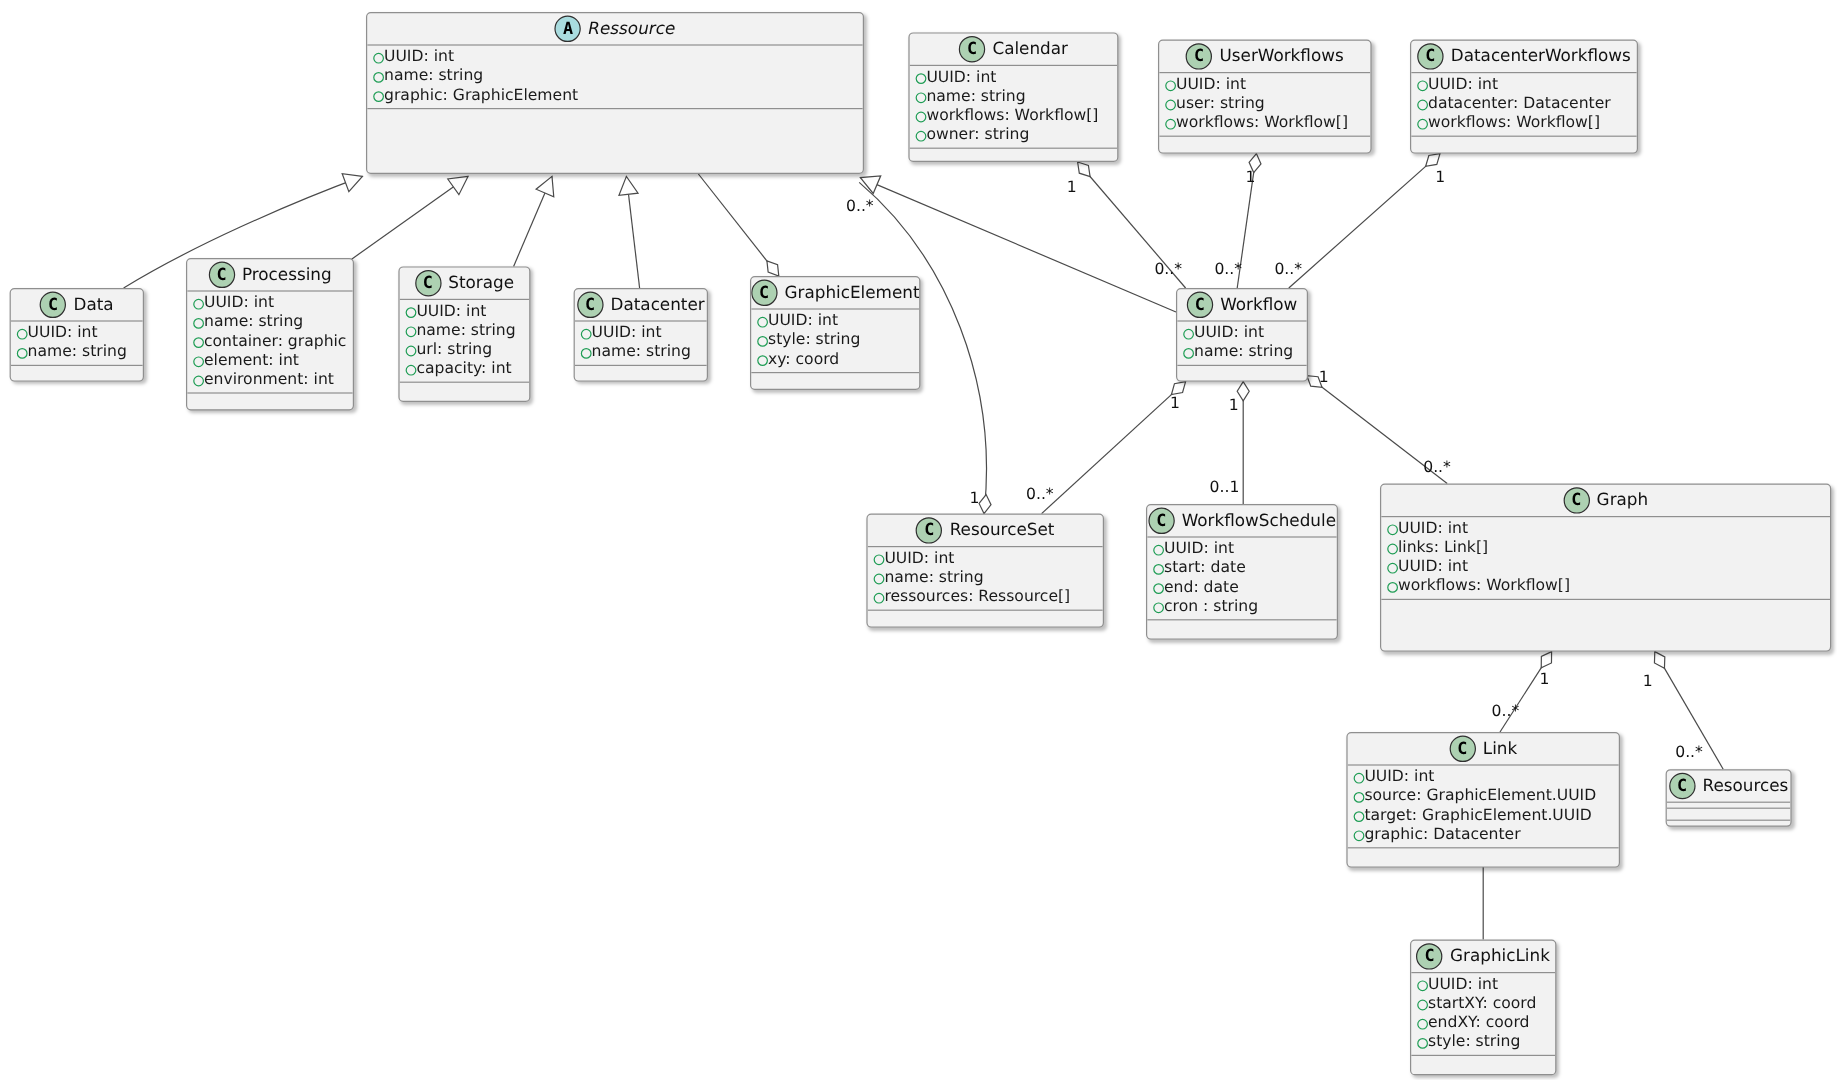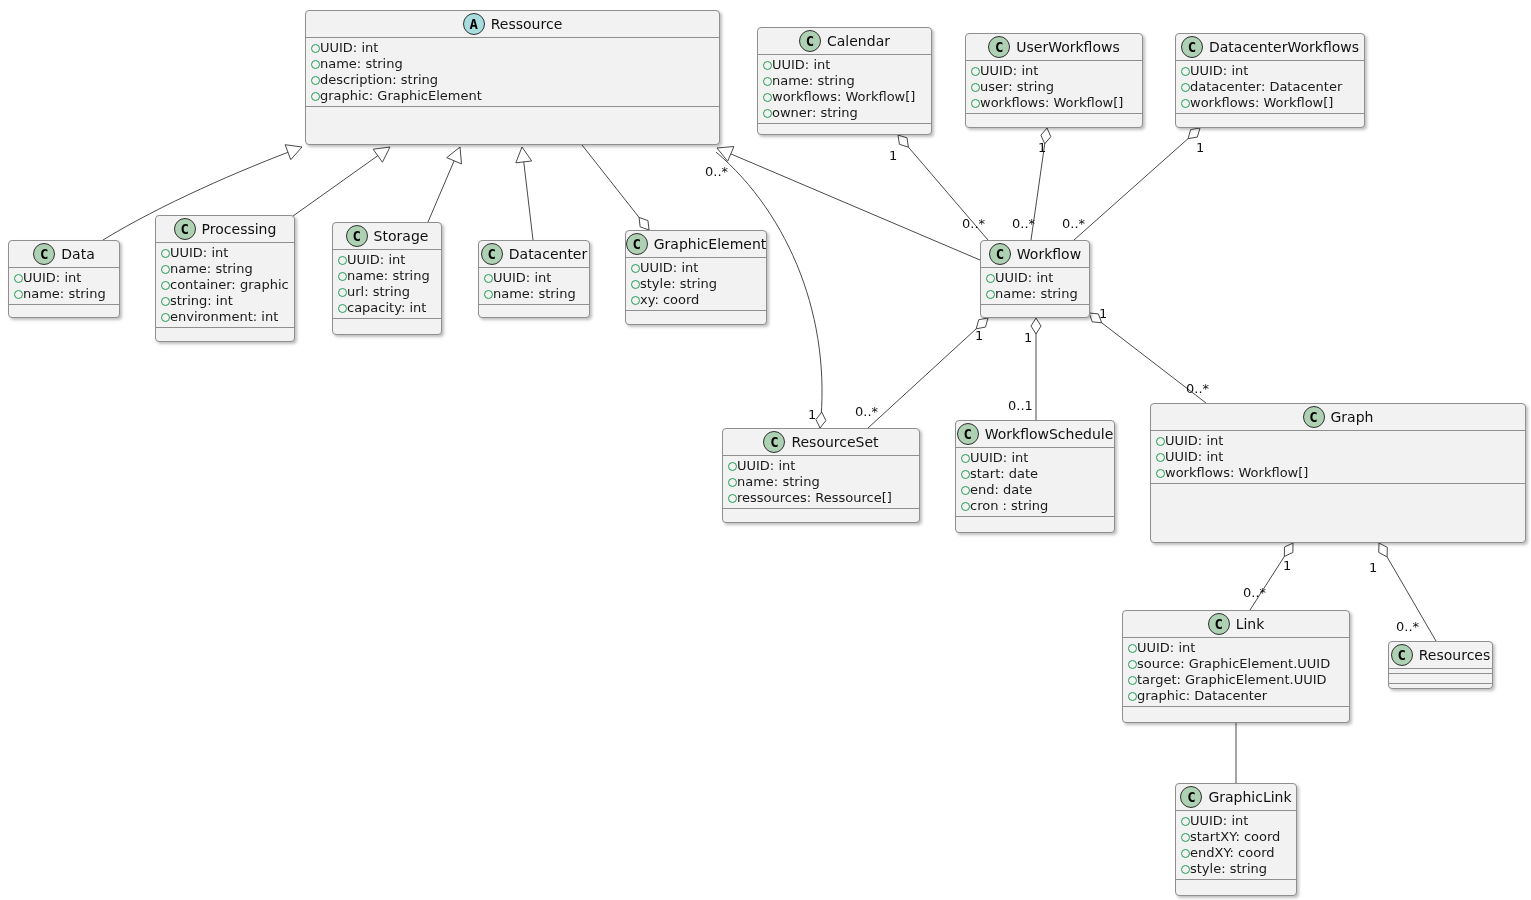--- a/index.html
+++ b/index.html
@@ -12,21 +12,21 @@
              box-shadow:2px 2px 3px rgba(0,0,0,0.25);overflow:hidden;}
   .cls-header{display:flex;align-items:center;justify-content:center;gap:6px;
               height:26px;flex:0 0 26px;border-bottom:1px solid #8f8f8f;padding:0 4px;}
   .cls-circle{display:flex;align-items:center;justify-content:center;width:20px;height:20px;
               border-radius:50%;border:1px solid #2f2f2f;flex:0 0 20px;
               font-family:"DejaVu Sans Mono","Liberation Mono",monospace;
               font-weight:bold;font-size:14px;color:#000;}
   .cls-circle.kind-class{background:#ADD1B2;}
   .cls-circle.kind-abstract{background:#A9DCDF;}
   .cls-name{font-size:14px;color:#111;white-space:nowrap;}
-  .cls-name.abstract{text-align:center;}
+  .cls-name.abstract{font-style:italic;text-align:center;}
   .cls-attrs{padding:2px 6px 2px 5px;}
   .attr-line{display:flex;align-items:center;gap:0;line-height:16px;height:16px;
              font-size:13px;color:#1a1a1a;white-space:nowrap;}
   .attr-dot{width:7px;height:7px;border:1px solid #1f9d55;border-radius:50%;
             flex:0 0 7px;background:transparent;}
   .cls-bottom{border-top:1px solid #8f8f8f;flex:1 1 auto;min-height:6px;}
   .cls-extra{border-top:1px solid #8f8f8f;flex:0 0 9px;}
 </style>
 </head>
 <body>
@@ -93,24 +93,20 @@
           <div class="attr-line">
             <span class="attr-dot"></span>
             <span>UUID: int</span>
           </div>
           <div class="attr-line">
             <span class="attr-dot"></span>
             <span>name: string</span>
           </div>
           <div class="attr-line">
             <span class="attr-dot"></span>
-            <span>description: string</span>
-          </div>
-          <div class="attr-line">
-            <span class="attr-dot"></span>
             <span>graphic: GraphicElement</span>
           </div>
         </div>
         <div class="cls-bottom"></div>
       </div>
       <div class="uml-class" style="left: 757px; top: 27px; width: 175px; height: 108px;">
         <div class="cls-header">
           <span class="cls-circle kind-class">C</span>
           <span class="cls-name">Calendar</span>
         </div>
@@ -206,21 +202,21 @@
           <div class="attr-line">
             <span class="attr-dot"></span>
             <span>name: string</span>
           </div>
           <div class="attr-line">
             <span class="attr-dot"></span>
             <span>container: graphic</span>
           </div>
           <div class="attr-line">
             <span class="attr-dot"></span>
-            <span>string: int</span>
+            <span>element: int</span>
           </div>
           <div class="attr-line">
             <span class="attr-dot"></span>
             <span>environment: int</span>
           </div>
         </div>
         <div class="cls-bottom"></div>
       </div>
       <div class="uml-class" style="left: 332px; top: 222px; width: 110px; height: 113px;">
         <div class="cls-header">
@@ -350,20 +346,24 @@
       </div>
       <div class="uml-class" style="left: 1150px; top: 403px; width: 376px; height: 140px;">
         <div class="cls-header">
           <span class="cls-circle kind-class">C</span>
           <span class="cls-name">Graph</span>
         </div>
         <div class="cls-attrs">
           <div class="attr-line">
             <span class="attr-dot"></span>
             <span>UUID: int</span>
+          </div>
+          <div class="attr-line">
+            <span class="attr-dot"></span>
+            <span>links: Link[]</span>
           </div>
           <div class="attr-line">
             <span class="attr-dot"></span>
             <span>UUID: int</span>
           </div>
           <div class="attr-line">
             <span class="attr-dot"></span>
             <span>workflows: Workflow[]</span>
           </div>
         </div>

